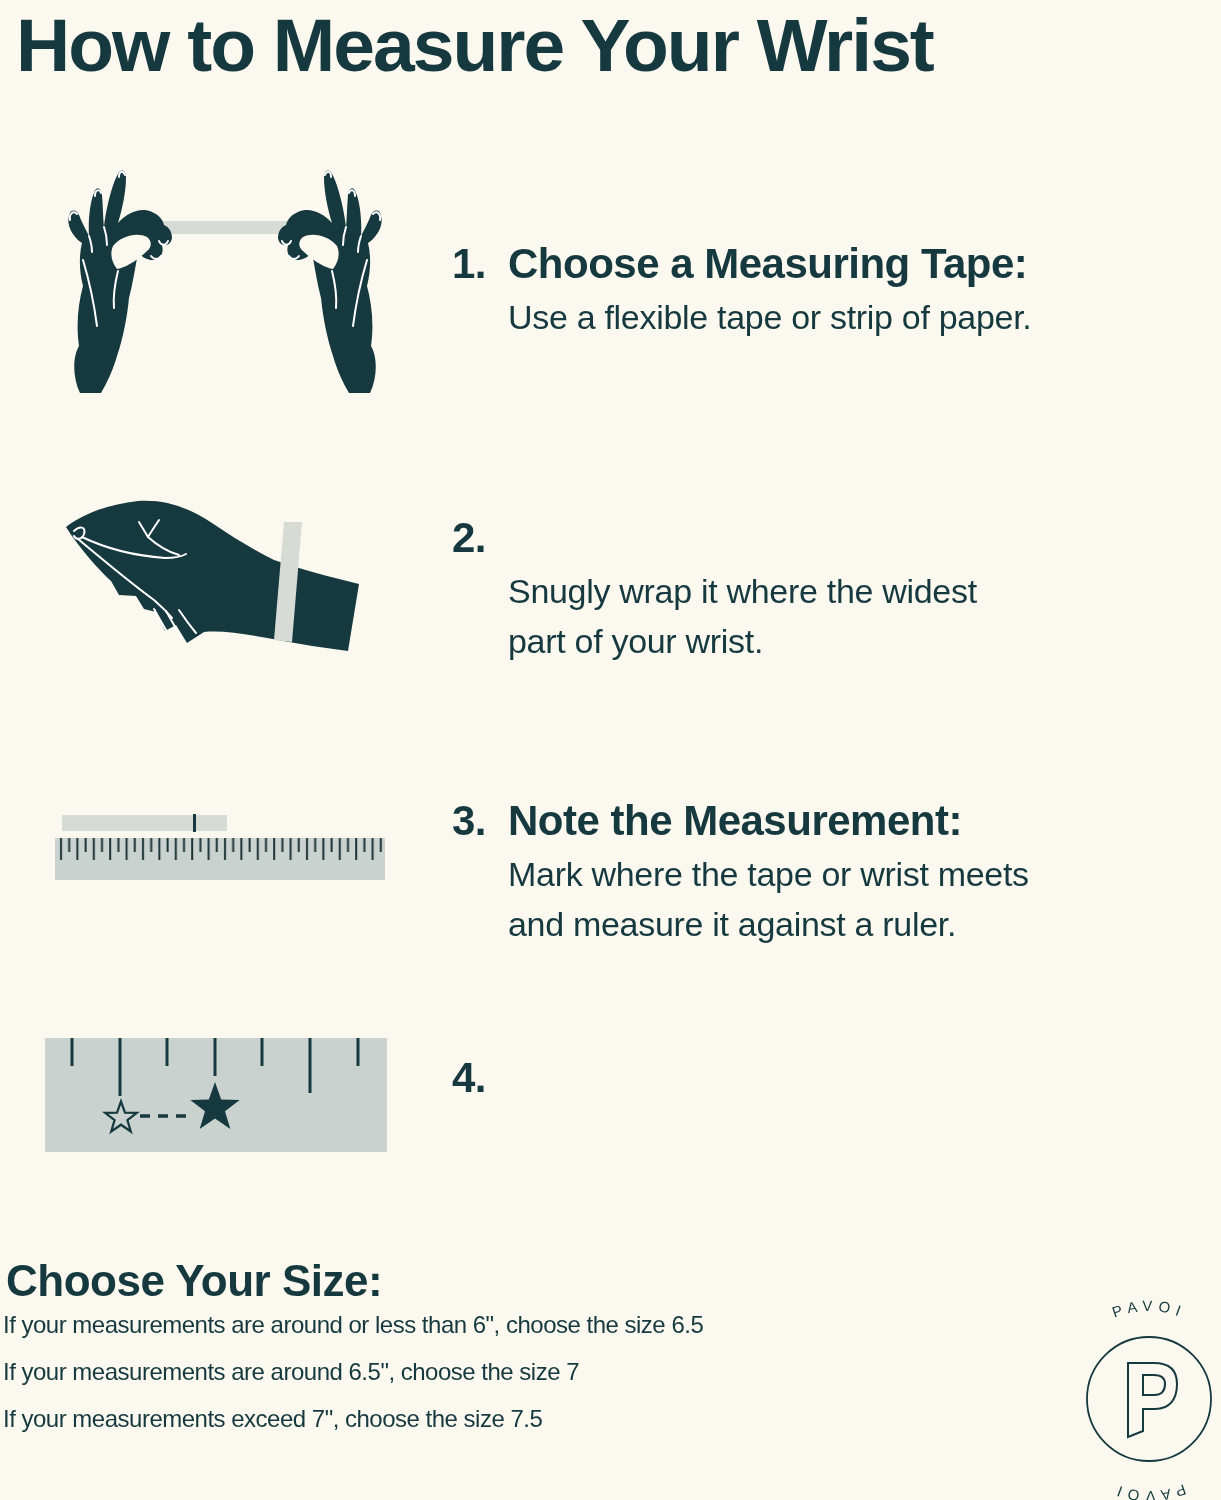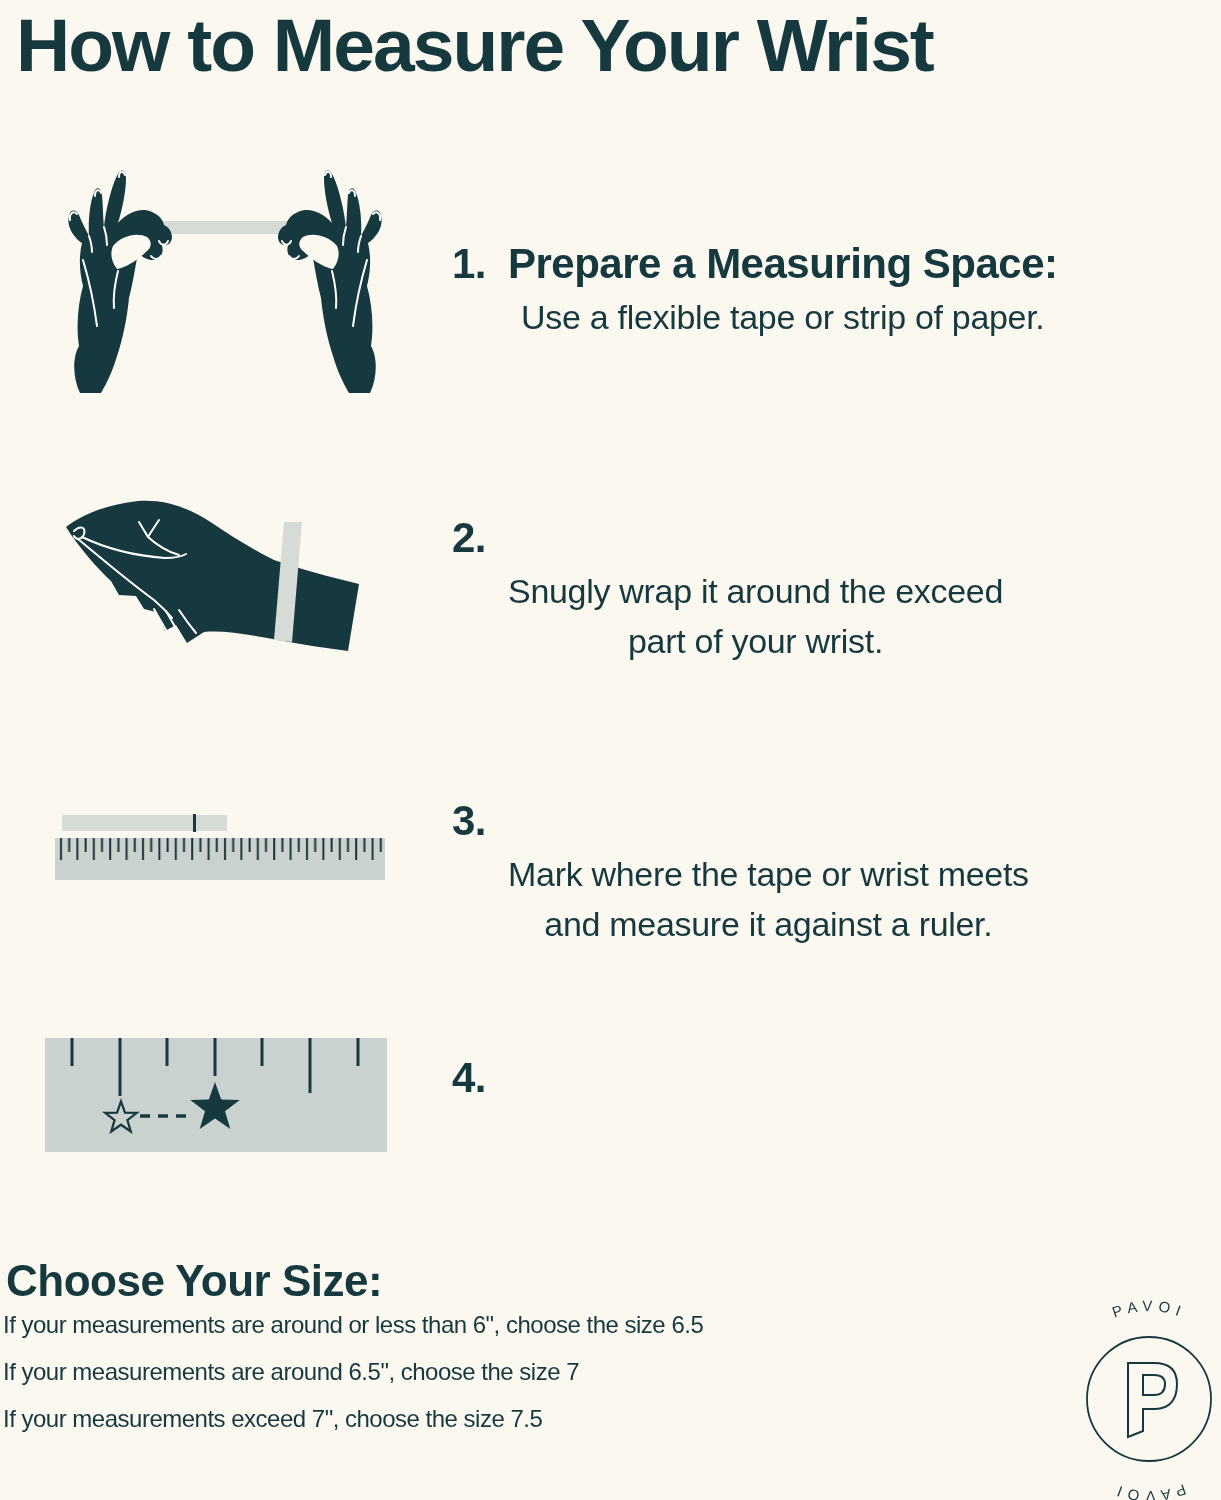--- a/index.html
+++ b/index.html
@@ -24,21 +24,21 @@
   .step-head{
     display:flex;align-items:baseline;
     font-size:42px;font-weight:700;letter-spacing:-0.5px;
     line-height:52px;color:#16393f;
   }
   .step-num{width:56px;flex:0 0 56px;font-weight:700;}
   .step-body{
     margin-left:56px;margin-top:2px;
     font-size:34px;font-weight:400;line-height:50px;
     letter-spacing:-0.3px;
-    white-space:pre-line;color:#16393f;text-align:center;
+    white-space:pre-line;color:#16393f;
   }
   .size-guide-head{
     position:absolute;left:6px;top:1256px;
     font-size:44px;font-weight:700;letter-spacing:-0.5px;color:#16393f;
   }
   .size-rules{
     position:absolute;left:3px;top:1301px;
     font-size:24px;font-weight:400;line-height:47px;letter-spacing:-0.5px;
     color:#16393f;
   }
@@ -96,21 +96,21 @@
           <path d="M96,108 C99,112 104,112 106,108"></path>
         </g>
       </g>
       <use href="#hand-pinch" transform="translate(340 0) scale(-1 1)"></use>
     </svg>
   </div>
 
   <div class="step-text" style="top:238px;">
     <div class="step-head">
       <span class="step-num">1.</span>
-      <span>Prepare a Measuring Space:</span>
+      <span>Choose a Measuring Tape:</span>
     </div>
     <div class="step-body">Use a flexible tape or strip of paper.</div>
   </div>
 
   <div class="illus" style="left:62px;top:497px;">
     <svg width="300" height="160" viewBox="0 0 300 160">
       <path fill="#16393f" d="M4,30
         C22,16 48,7 76,4
         C102,2 126,10 150,26
         C172,41 194,54 212,63
@@ -132,21 +132,21 @@
         <path d="M104,114 C110,124 115,134 120,142"></path>
         <path d="M117,113 C123,122 129,130 134,136"></path>
       </g>
     </svg>
   </div>
 
   <div class="step-text" style="top:512px;">
     <div class="step-head">
       <span class="step-num">2.</span>
     </div>
-    <div class="step-body">Snugly wrap it around the exceed
+    <div class="step-body">Snugly wrap it where the widest
 part of your wrist.</div>
   </div>
 
   <div class="illus" style="left:55px;top:814px;">
     <svg width="332" height="66" viewBox="0 0 332 66">
       <defs>
         <pattern id="tickp" x="2" y="24" width="16.4" height="42" patternUnits="userSpaceOnUse">
           <line x1="4" y1="0" x2="4" y2="22" stroke="#1c3237" stroke-width="2"></line>
           <line x1="12.2" y1="0" x2="12.2" y2="14" stroke="#1c3237" stroke-width="2"></line>
         </pattern>
@@ -154,20 +154,21 @@
       <rect x="7" y="1" width="165" height="16" fill="#d6dbd6"></rect>
       <rect x="138" y="0" width="3" height="18" fill="#16393f"></rect>
       <rect x="0" y="24" width="330" height="42" fill="#c9d2ce"></rect>
       <rect x="0" y="24" width="330" height="42" fill="url(#tickp)"></rect>
     </svg>
   </div>
 
   <div class="step-text" style="top:795px;">
     <div class="step-head">
       <span class="step-num">3.</span>
+      <span>Note the Measurement:</span>
     </div>
     <div class="step-body">Mark where the tape or wrist meets
 and measure it against a ruler.</div>
   </div>
 
   <div class="illus" style="left:45px;top:1038px;">
     <svg width="342" height="114" viewBox="0 0 342 114">
       <rect x="0" y="0" width="342" height="114" fill="#c9d2ce"></rect>
       <g stroke="#16393f" stroke-width="3">
         <line x1="27" y1="0" x2="27" y2="28"></line>

